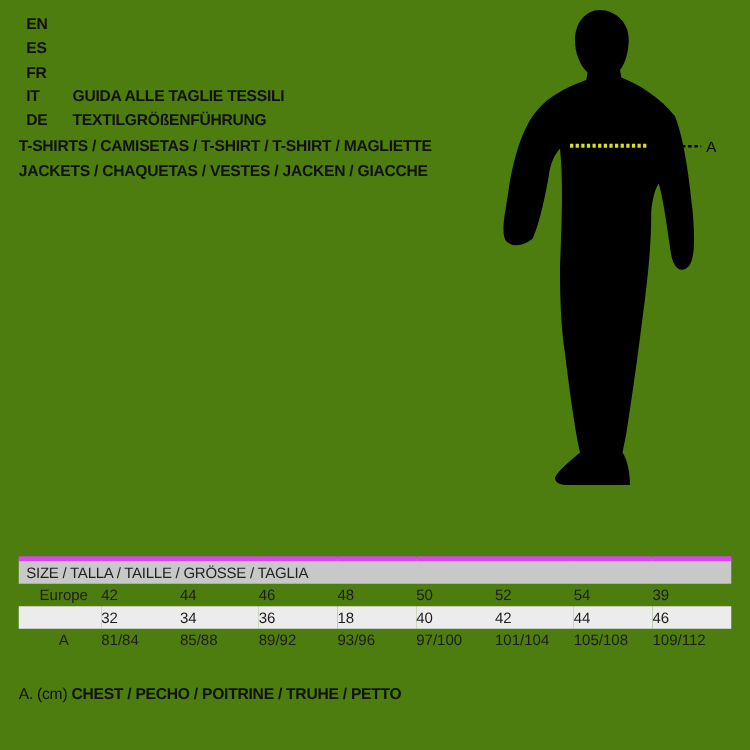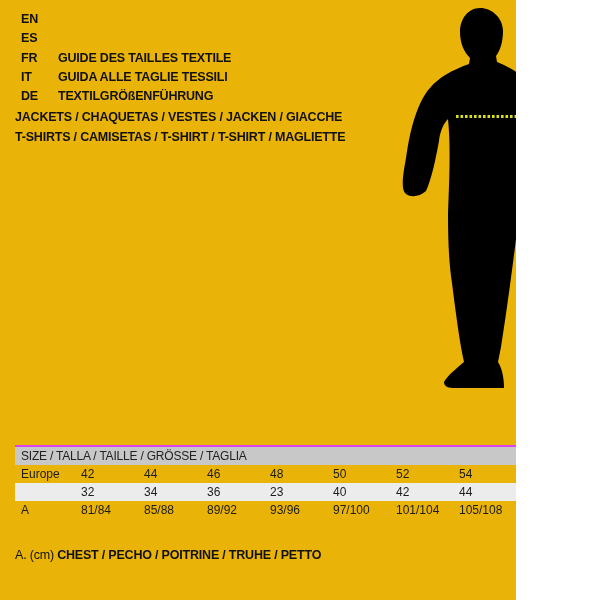--- a/index.html
+++ b/index.html
@@ -1,78 +1,77 @@
 <!DOCTYPE html>
 <html style="--measure-color: #d9e021; --silhouette-color: #000000; --header-bg: #c8c8c8; --alt-row-bg: #ececec;"><head>
 <meta charset="utf-8">
 <style>
   * { margin:0; padding:0; box-sizing:border-box; }
   html,body { background:#fff; }
   .canvas {
-    position:relative; width:516px; height:600px; background:#eab308;
+    position:relative; width:600px; height:600px; background:#4d7c0f;
     font-family:"Liberation Sans", sans-serif; color:#111; overflow:hidden;
   }
   
   .lang-list { position:absolute; left:21px; top:10px; }
   .lang-row { display:flex; line-height:19.3px; font-size:12.5px; font-weight:bold; letter-spacing:-0.2px; }
   .lang-code { width:37px; flex:0 0 37px; }
   
   .category { position:absolute; left:15px; top:108px; font-size:12.5px; font-weight:bold; letter-spacing:-0.2px; line-height:19.5px; }
   
   .figure-svg { position:absolute; left:395px; top:5px; width:195px; height:390px; }
   .body-path { fill:var(--silhouette-color,#000); }
   .measure-line { stroke:var(--measure-color,#d9e021); stroke-width:3.2; }
   .pointer-line { stroke:#000; stroke-width:2.1; }
   .measure-label { font-family:"Liberation Sans",sans-serif; font-size:12px; fill:#000; }
   
   .man-title { position:absolute; left:15px; top:418px; font-size:12.5px; font-weight:bold; letter-spacing:-0.2px; }
   
   .size-table { position:absolute; left:15px; top:445px; width:570px; border-collapse:collapse; table-layout:fixed; font-size:12px; color:#1c1c1c; }
   .size-table th {
-    background:var(--header-bg,#c8c8c8); border-top:2px solid #d946ef;
+    background:var(--header-bg,#c8c8c8); border-top:4px solid #d946ef;
     font-weight:normal; text-align:left; padding:2px 0 2px 6px; height:19px;
     letter-spacing:-0.2px; color:#222;
   }
   .size-table td { height:18px; text-align:left; vertical-align:middle; }
-  .size-table td.row-label { text-align:left; padding-left:6px; }
+  .size-table td.row-label { text-align:center; padding-left:6px; }
   .size-table tr.row-shaded td { background:var(--alt-row-bg,#ececec); }
   
   .footnote { position:absolute; left:15px; top:548px; font-size:12.5px; letter-spacing:-0.2px; }
   .footnote .fn-prefix { font-weight:normal; }
   .footnote .fn-text { font-weight:bold;text-align:center; }
 </style>
 </head>
 <body>
 
 <div class="canvas">
 
   <div class="lang-list">
     <div class="lang-row">
       <span class="lang-code">EN</span>
     </div>
     <div class="lang-row">
       <span class="lang-code">ES</span>
     </div>
     <div class="lang-row">
       <span class="lang-code">FR</span>
-      <span class="lang-label">GUIDE DES TAILLES TEXTILE</span>
     </div>
     <div class="lang-row">
       <span class="lang-code">IT</span>
       <span class="lang-label">GUIDA ALLE TAGLIE TESSILI</span>
     </div>
     <div class="lang-row">
       <span class="lang-code">DE</span>
       <span class="lang-label">TEXTILGRÖßENFÜHRUNG</span>
     </div>
   </div>
 
   <div class="category">
+    <div>T-SHIRTS / CAMISETAS / T-SHIRT / T-SHIRT / MAGLIETTE</div>
     <div>JACKETS / CHAQUETAS / VESTES / JACKEN / GIACCHE</div>
-    <div>T-SHIRTS / CAMISETAS / T-SHIRT / T-SHIRT / MAGLIETTE</div>
   </div>
 
   <svg class="figure-svg" viewBox="395 5 195 390">
     <path class="body-path" d="
       M480,8
       C468,8 460,19 460,32
       C460,43 464,52 470,58
       L469,64
       C452,70 438,78 430,88
       C418,101 410,128 406,158
@@ -132,21 +131,21 @@
         <td>50</td>
         <td>52</td>
         <td>54</td>
         <td>39</td>
       </tr>
       <tr class="row-shaded">
         <td class="row-label"></td>
         <td>32</td>
         <td>34</td>
         <td>36</td>
-        <td>23</td>
+        <td>18</td>
         <td>40</td>
         <td>42</td>
         <td>44</td>
         <td>46</td>
       </tr>
       <tr>
         <td class="row-label">A</td>
         <td>81/84</td>
         <td>85/88</td>
         <td>89/92</td>

